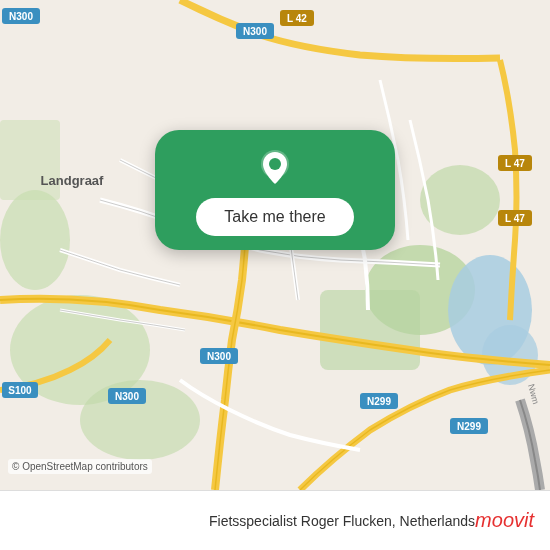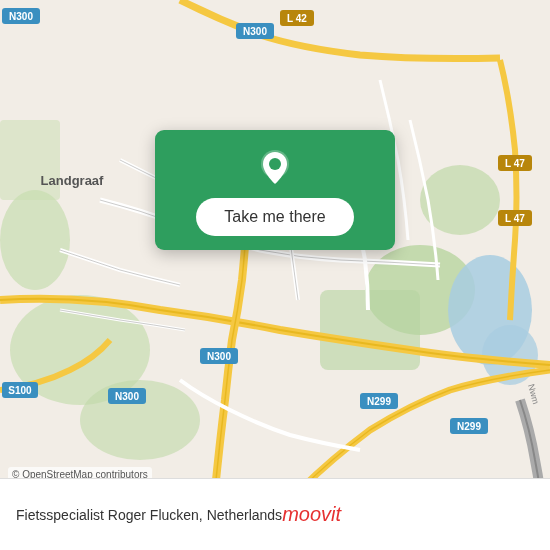--- a/index.html
+++ b/index.html
@@ -25,27 +25,27 @@
       top: 0; left: 0;
       width: 100%; height: 100%;
     }
 
     
     .info-bar {
       position: absolute;
       bottom: 0;
       left: 0;
       width: 100%;
-      height: 72px;
+      height: 60px;
       background: white;
       border-top: 1px solid #ddd;
       display: flex;
       align-items: center;
       padding: 4px 16px;
-      justify-content: flex-start;
+      justify-content: flex-end;
     }
 
     .info-bar-left {
       display: flex;
       flex-direction: column;
     }
 
     .info-text {
       font-size: 14px;
       color: #333;
@@ -65,21 +65,21 @@
       font-style: italic;
     }
 
     
     .card-overlay {
       position: absolute;
       top: 130px;
       left: 155px;
       width: 240px;
       background: #2e9e5e;
-      border-radius: 9px;
+      border-radius: 24px;
       display: flex;
       flex-direction: column;
       align-items: center;
       padding: 16px 20px 14px;
       box-shadow: 0 4px 16px rgba(0,0,0,0.25);
     }
 
     .pin-icon {
       width: 44px;
       height: 44px;
@@ -199,21 +199,21 @@
 
     <svg class="pin-icon" viewBox="0 0 44 44" xmlns="http://www.w3.org/2000/svg">
       <circle cx="22" cy="18" r="14" fill="white" opacity="0.25"></circle>
       <path d="M22 6 C15.4 6 10 11.4 10 18 C10 27 22 38 22 38 C22 38 34 27 34 18 C34 11.4 28.6 6 22 6Z" fill="white"></path>
       <circle cx="22" cy="18" r="6" fill="#2e9e5e"></circle>
     </svg>
 
     <button class="take-me-btn">Take me there</button>
   </div>
 
-  <div style="position:absolute; bottom:8px; left:8px; font-size:10px; color:#555; background:rgba(255,255,255,0.7); padding:2px 4px; border-radius:3px;">
+  <div style="position:absolute; bottom:16px; left:8px; font-size:10px; color:#555; background:rgba(255,255,255,0.7); padding:2px 4px; border-radius:3px;">
     <span>© OpenStreetMap contributors</span>
   </div>
 </div>
 
 <div class="info-bar">
   <div class="info-bar-left">
     <span class="info-text">Fietsspecialist Roger Flucken, Netherlands</span>
   </div>
   <div class="moovit-logo">
     <span class="moovit-text">moovit</span>

